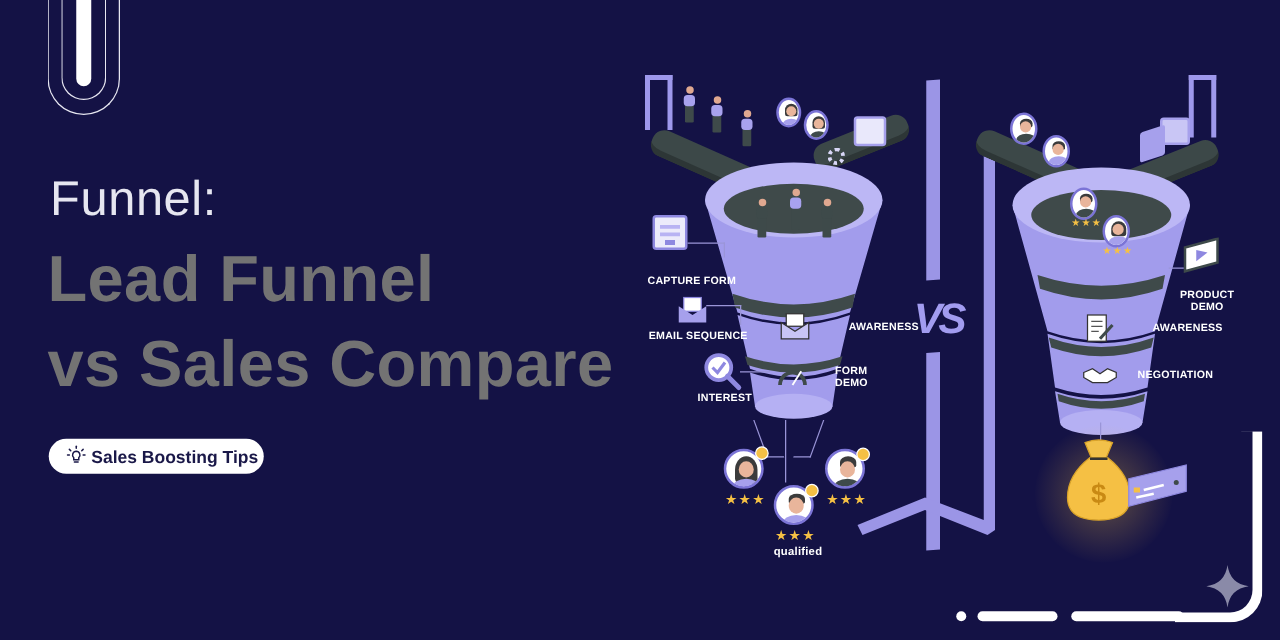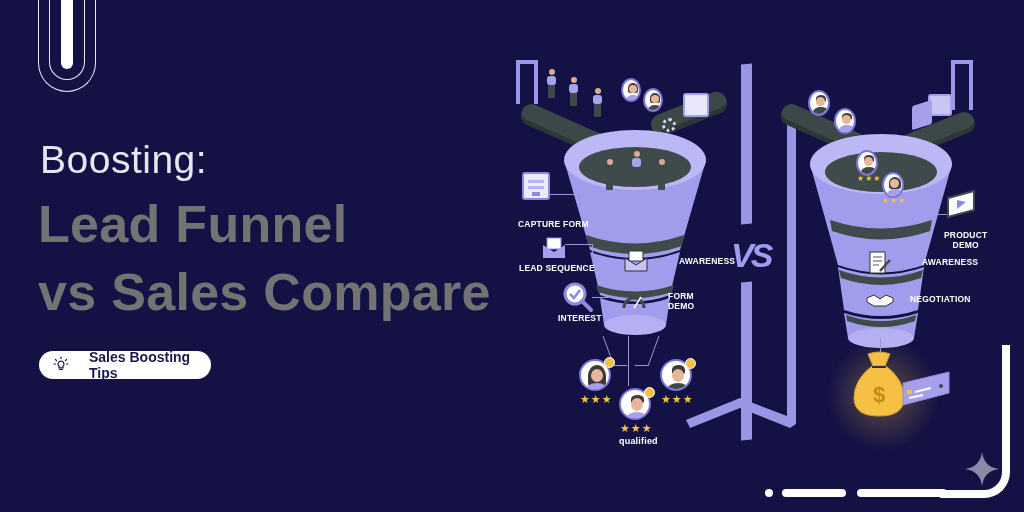--- a/index.html
+++ b/index.html
@@ -33,21 +33,21 @@
     .title-line {
       position: absolute; left: 38px;
       font-size: 52px; font-weight: 700; color: #737373; letter-spacing: 0.3px;
     }
     .title-1 { top: 194px; }
     .title-2 { top: 262px; }
 
     .tips-pill {
       position: absolute; left: 39px; top: 351px; width: 172px; height: 28px;
       background: #ffffff; border-radius: 14px;
-      display: flex; align-items: center; padding-left: 14px; gap: 20px;
+      display: flex; align-items: center; padding-left: 14px; gap: 4px;
       color: #1a1848; font-size: 14px; font-weight: 700;
     }
 
     .label {
       position: absolute; font-size: 8.5px; font-weight: 700; color: #ffffff;
       letter-spacing: 0.2px; line-height: 1.15;
     }
     .conn { position: absolute; border-color: #9a95d8; border-style: solid; border-width: 0; }
 
     .icon-card {
@@ -105,21 +105,21 @@
       background: radial-gradient(circle, rgba(245,192,68,0.35) 0%, rgba(245,192,68,0.08) 55%, rgba(245,192,68,0) 72%);
     }
   </style>
 </head>
 <body>
 
 <div class="clip-outer"></div>
 <div class="clip-mid"></div>
 <div class="clip-bar"></div>
 
-<div class="compare">Boosting:</div>
+<div class="compare">Funnel:</div>
 <div class="title-line title-1">Lead Funnel</div>
 <div class="title-line title-2">vs Sales Compare</div>
 
 <div class="tips-pill">
   <span>
     <svg width="16" height="16" viewBox="0 0 16 16">
       <g stroke="#1a1848" stroke-width="1.2" fill="none" stroke-linecap="round">
         <path d="M8 5 a3 3 0 0 1 2 5.2 v1.6 h-4 v-1.6 a3 3 0 0 1 2 -5.2z"></path>
         <line x1="6.5" y1="13.5" x2="9.5" y2="13.5"></line>
         <line x1="8" y1="1" x2="8" y2="2.5"></line>
@@ -204,21 +204,21 @@
     <circle cx="13" cy="13" r="10" fill="#fff" stroke="#8e88e0" stroke-width="3"></circle>
     <path d="M8 13 L12 17 L18 9" stroke="#8e88e0" stroke-width="2.5" fill="none"></path>
     <line x1="20" y1="20" x2="29" y2="29" stroke="#8e88e0" stroke-width="4" stroke-linecap="round"></line>
   </svg>
 
   <div class="conn" style="left:550px;top:194px;width:30px;height:12px;border-top-width:1px;border-right-width:1px;"></div>
   <div class="conn" style="left:565px;top:244px;width:28px;height:16px;border-top-width:1px;border-right-width:1px;"></div>
   <div class="conn" style="left:592px;top:297px;width:24px;height:1px;border-top-width:1px;"></div>
 
   <div class="label" style="left:518px;top:220px;">CAPTURE FORM</div>
-  <div class="label" style="left:519px;top:264px;">LEAD SEQUENCE</div>
+  <div class="label" style="left:519px;top:264px;">EMAIL SEQUENCE</div>
   <div class="label" style="left:558px;top:314px;">INTEREST</div>
   <div class="label" style="left:679px;top:257px;">AWARENESS</div>
   <div class="label" style="left:668px;top:292px;">
     <div>FORM</div>
     <div>DEMO</div>
   </div>
 
   <div class="conn" style="left:628px;top:336px;width:1px;height:50px;border-left-width:1px;"></div>
   <div class="conn" style="left:608px;top:336px;width:14px;height:30px;border-left-width:1px;border-bottom-width:1px;transform:skewX(20deg);"></div>
   <div class="conn" style="left:640px;top:336px;width:14px;height:30px;border-right-width:1px;border-bottom-width:1px;transform:skewX(-20deg);"></div>

